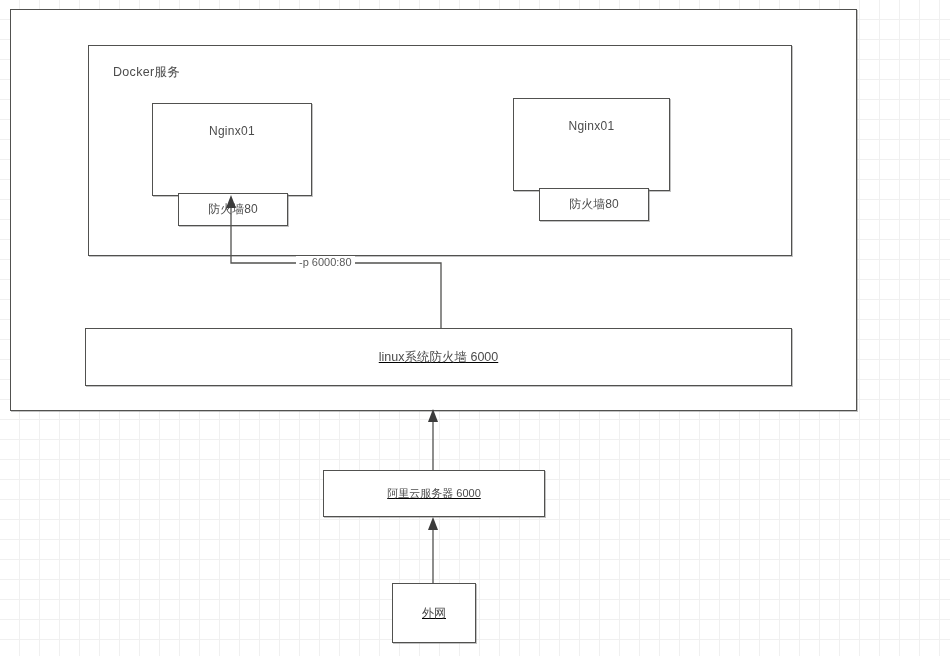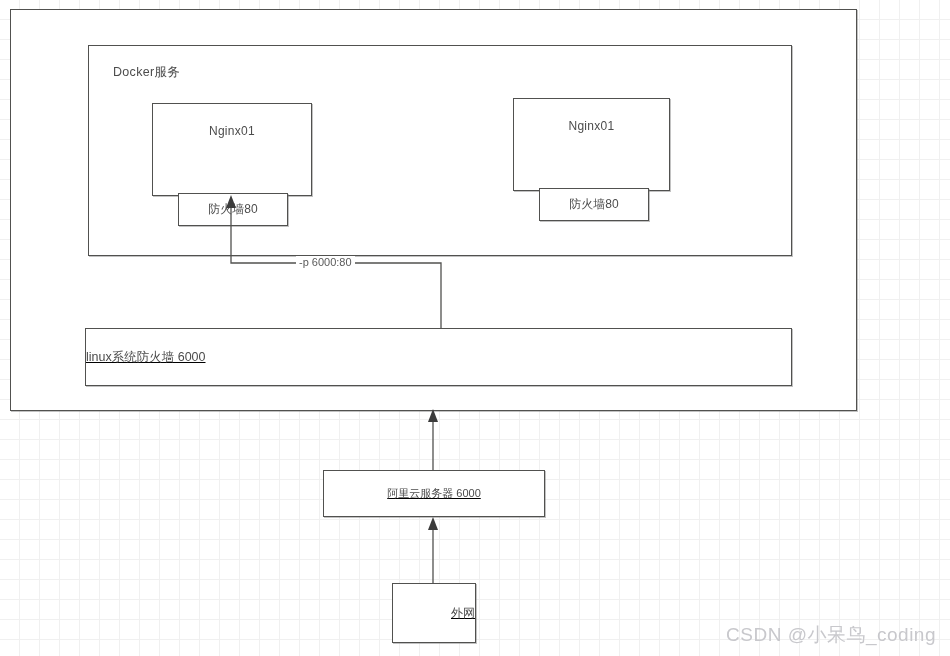--- a/index.html
+++ b/index.html
@@ -99,21 +99,21 @@
     color: #4c4c4c;
   }
   
   #linux-fw-box {
     left: 85px;
     top: 328px;
     width: 707px;
     height: 58px;
     display: flex;
     align-items: center;
-    justify-content: flex-start;
+    justify-content: center;
   }
   #linux-fw-box span {
     font-size: 12.5px;
     color: #4c4c4c;
   }
   
   #aliyun-box {
     left: 323px;
     top: 470px;
     width: 222px;
@@ -127,21 +127,21 @@
     color: #4c4c4c;
   }
   
   #wainet-box {
     left: 392px;
     top: 583px;
     width: 84px;
     height: 60px;
     display: flex;
     align-items: center;
-    justify-content: flex-end;
+    justify-content: center;
   }
   #wainet-box span {
     font-size: 12px;
     color: #4c4c4c;
   }
   
   svg#connectors {
     position: absolute;
     left: 0;
     top: 0;
@@ -221,15 +221,14 @@
 
     <path class="conn-line" d="M 433 470 L 433 418"></path>
     <polygon class="conn-head" points="433,409 428,422 438,422"></polygon>
 
     <path class="conn-line" d="M 433 583 L 433 526"></path>
     <polygon class="conn-head" points="433,517 428,530 438,530"></polygon>
   </svg>
 
   <div id="port-map-label">-p 6000:80</div>
 
-  <div id="watermark">CSDN @小呆鸟_coding</div>
 
 </div>
 
 </body></html>

